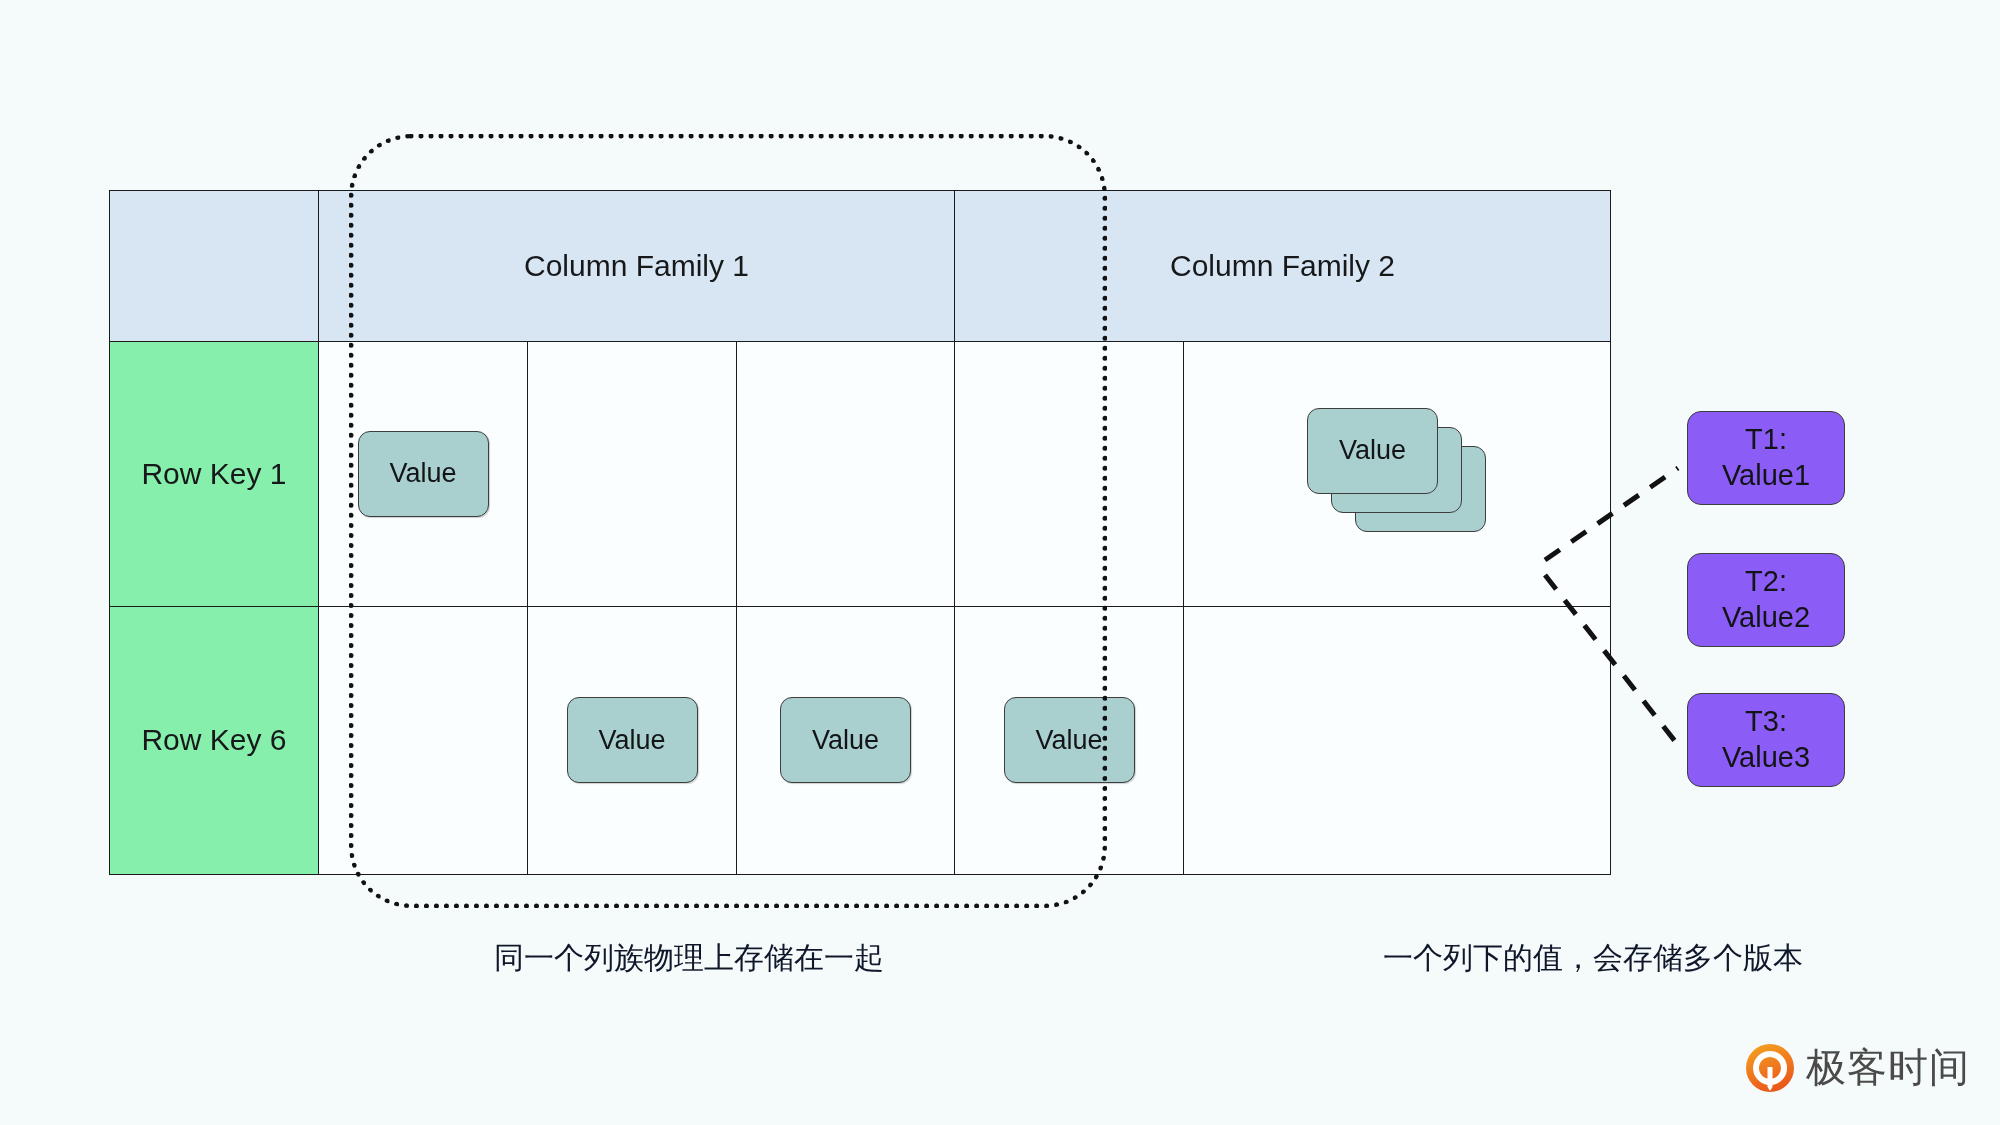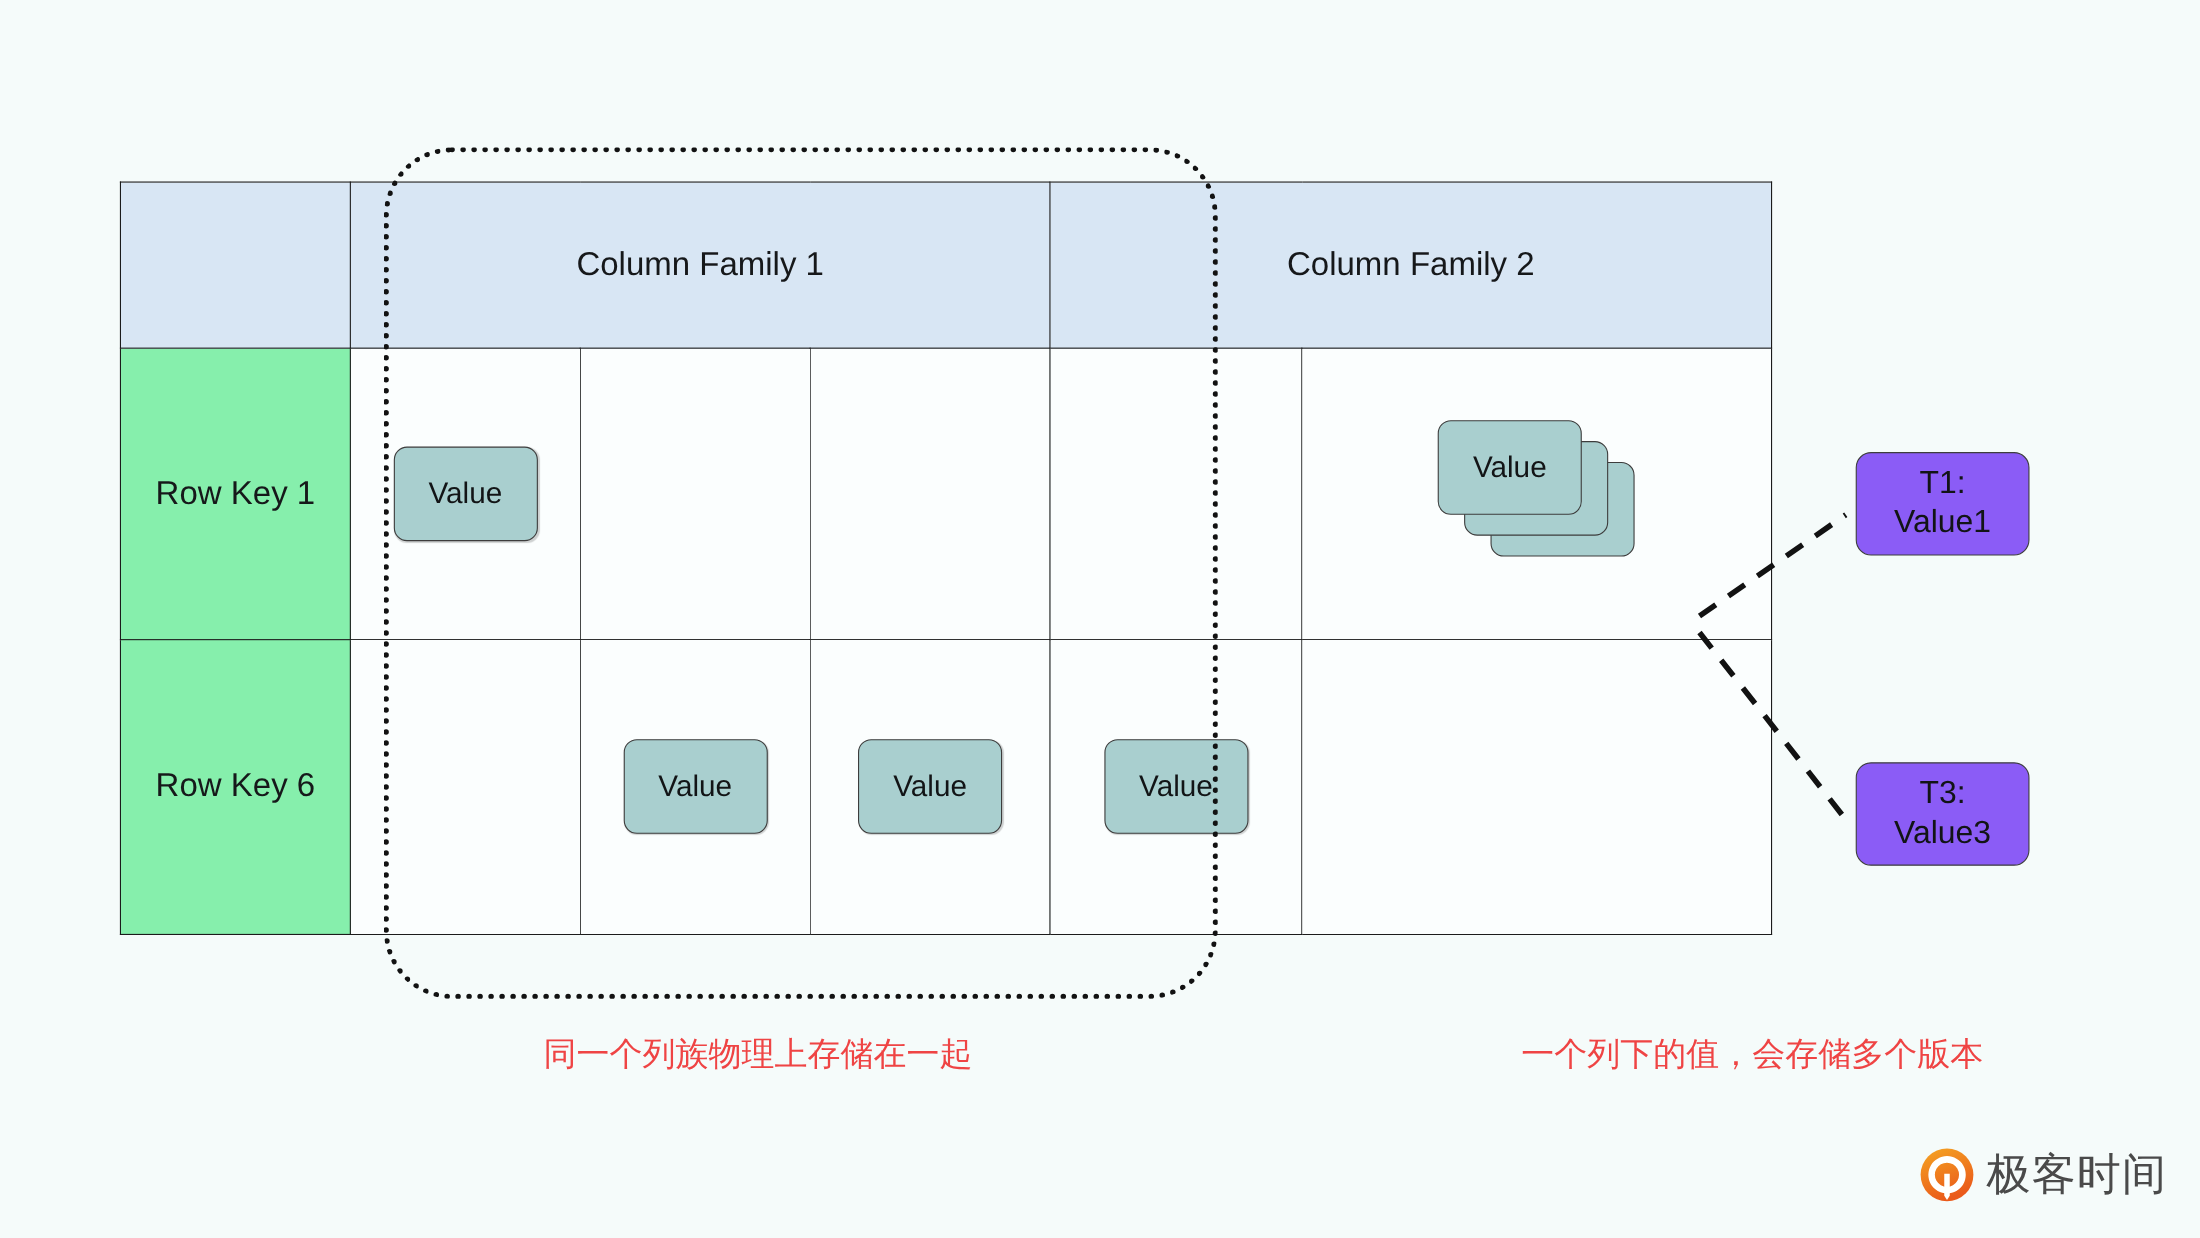--- a/index.html
+++ b/index.html
@@ -20,21 +20,21 @@
     position: absolute;
     left: 0; top: 0;
     width: 2000px;
     height: 1125px;
   }
 
   
   .hb-table {
     position: absolute;
     left: 109px;
-    top: 165px;
+    top: 190px;
     width: 1501px;
     height: 685px;
     border-collapse: collapse;
     table-layout: fixed;
   }
   .hb-table td {
     border: 1.6px solid #1b1b1b;
     text-align: center;
     vertical-align: middle;
     font-size: 30px;
@@ -139,21 +139,21 @@
     left: 0; top: 0;
     width: 2000px;
     height: 1125px;
     pointer-events: none;
   }
 
   
   .caption {
     position: absolute;
     font-size: 30px;
-    color: #ef4444;
+    color: #0f172a;
     white-space: nowrap;
     font-family: "Liberation Sans", "DejaVu Sans", sans-serif;
   }
   #caption-left  { left: 494px; top: 938px; }
   #caption-right { left: 1383px; top: 938px; }
 
   
   #logo {
     position: absolute;
     left: 1745px;
@@ -231,20 +231,24 @@
         <td class="cell"></td>
       </tr>
     </tbody>
   </table>
 
   <div class="family-outline"></div>
 
   <div class="vbox" id="vbox-1">
     <span>T1:</span>
     <span>Value1</span>
+  </div>
+  <div class="vbox" id="vbox-2">
+    <span>T2:</span>
+    <span>Value2</span>
   </div>
   <div class="vbox" id="vbox-3">
     <span>T3:</span>
     <span>Value3</span>
   </div>
 
   <svg id="connectors">
     <line x1="1545" y1="560" x2="1678" y2="468" stroke="#121212" stroke-width="5" stroke-dasharray="18 14" stroke-linecap="butt"></line>
     <line x1="1545" y1="575" x2="1678" y2="745" stroke="#121212" stroke-width="5" stroke-dasharray="18 14" stroke-linecap="butt"></line>
   </svg>

